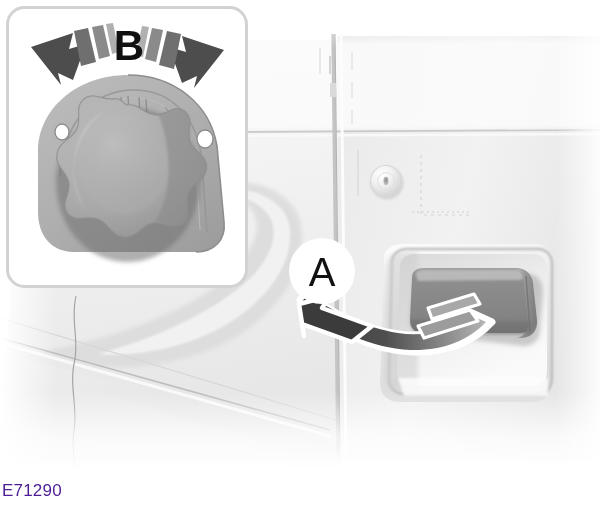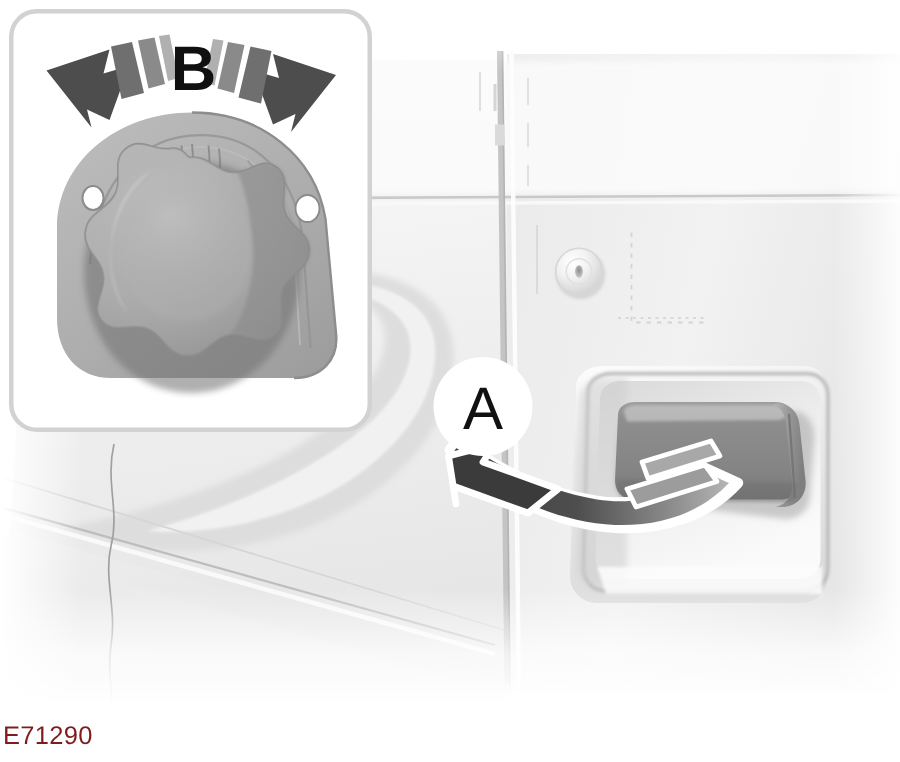--- a/index.html
+++ b/index.html
@@ -6,21 +6,21 @@
   html,body{margin:0;padding:0;background:#ffffff;}
   body{
     width:600px;height:508px;position:relative;overflow:hidden;
     font-family:"Liberation Sans", sans-serif;
     -webkit-font-smoothing:antialiased;
   }
   #stage{position:absolute;left:0;top:0;width:600px;height:508px;background:#fff;}
   #art{position:absolute;left:0;top:0;}
   #caption{
     position:absolute;left:2px;top:481px;
-    font-size:17px;color:#7f1d1d;letter-spacing:.2px;
+    font-size:17px;color:#4c1d95;letter-spacing:.2px;
     font-family:"Liberation Sans", sans-serif;
     white-space:nowrap;
   }
 </style>
 </head>
 <body>
 
 <div id="stage">
 
   <svg id="art" width="600" height="508" viewBox="0 0 600 508" xmlns="http://www.w3.org/2000/svg">

